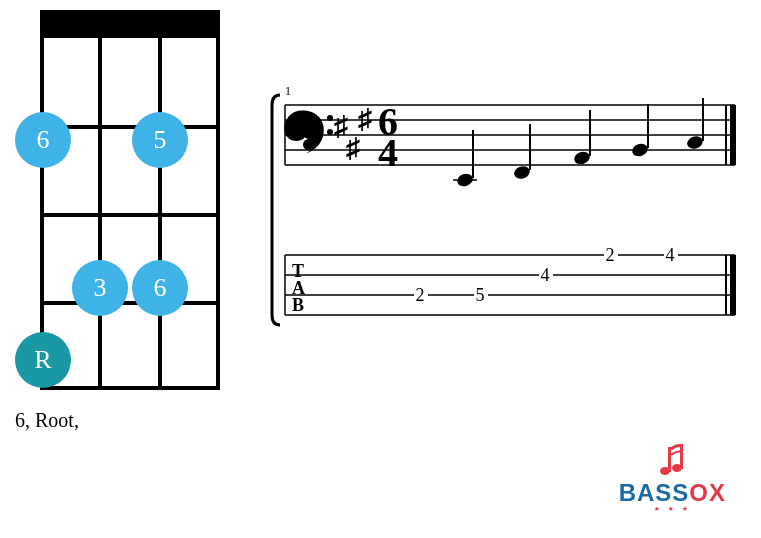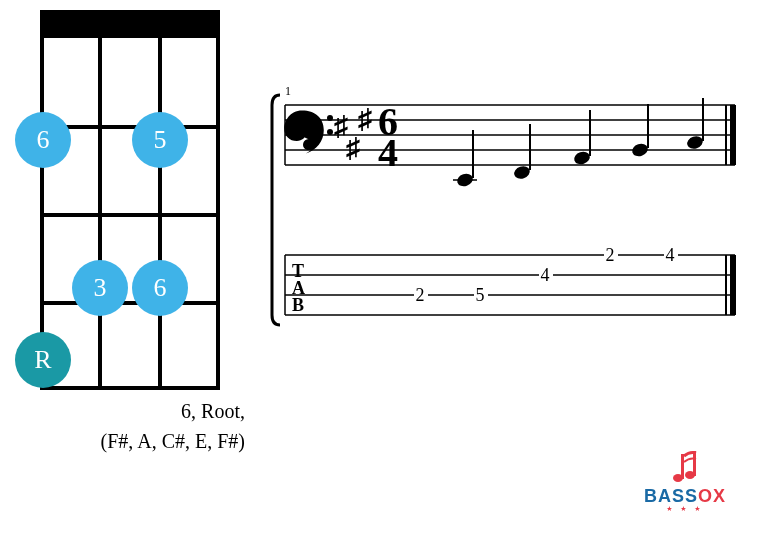--- a/index.html
+++ b/index.html
@@ -23,28 +23,28 @@
   .fret { position: absolute; left: 0; width: 180px; height: 4px; background: black; }
   .fret.f1 { top: 115px; }
   .fret.f2 { top: 203px; }
   .fret.f3 { top: 291px; }
   .fret.f4 { top: 376px; }
   
   .dot { position: absolute; width: 56px; height: 56px; border-radius: 50%; display: flex; align-items: center; justify-content: center; color: white; font-size: 26px; font-weight: normal; font-family: Georgia, serif; }
   .dot.blue { background: #3fb3e8; }
   .dot.teal { background: #1a99a5; }
   
-  .chord-label { text-align: right; margin-top: 6px; font-size: 20px; line-height: 1.5; font-family: Georgia, serif; }
+  .chord-label { text-align: left; margin-top: 15px; font-size: 20px; line-height: 1.5; font-family: Georgia, serif; }
   
   
   .notation-section { position: absolute; left: 270px; top: 80px; width: 480px; }
   
   
   .logo { position: absolute; right: 35px; bottom: 25px; display: flex; flex-direction: column; align-items: center; }
-  .logo-text { font-family: 'Trebuchet MS', Arial, sans-serif; font-weight: bold; font-size: 18px; letter-spacing: 1px; }
+  .logo-text { font-family: 'Trebuchet MS', Arial, sans-serif; font-weight: bold; font-size: 24px; letter-spacing: 1px; }
   .logo-text .bass { color: #1a6aa5; }
   .logo-text .ox { color: #e63946; }
   .logo-stars { color: #e63946; font-size: 7px; letter-spacing: 3px; margin-top: -2px; }
 </style>
 </head>
 <body>
 
 <div class="container">
 
   <div class="fretboard-section">
@@ -61,21 +61,20 @@
       <div id="dots-container">
           <div class="dot blue" style="left: -25px; top: 102px;">6</div>
           <div class="dot blue" style="left: 92px; top: 102px;">5</div>
           <div class="dot blue" style="left: 32px; top: 250px;">3</div>
           <div class="dot blue" style="left: 92px; top: 250px;">6</div>
           <div class="dot teal" style="left: -25px; top: 322px;">R</div>
         </div>
     </div>
     <div class="chord-label">
       <div>6, Root,</div>
-      <div>(F#, A, C#, E, F#)</div>
     </div>
   </div>
 
   <div class="notation-section">
     <svg width="480" height="260">
 
       <path d="M 10 15 Q 2 15 2 25 L 2 235 Q 2 245 10 245" stroke="black" stroke-width="3" fill="none"></path>
 
       <g>
         <line x1="15" y1="25" x2="465" y2="25" stroke="black" stroke-width="1.5"></line>

